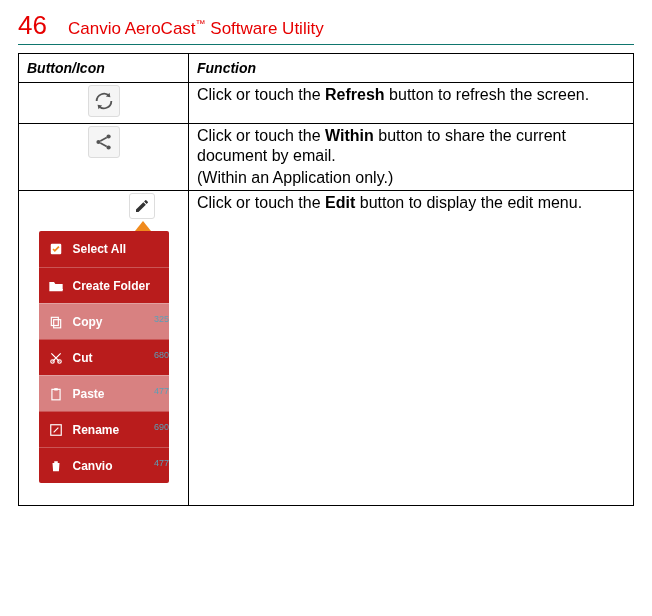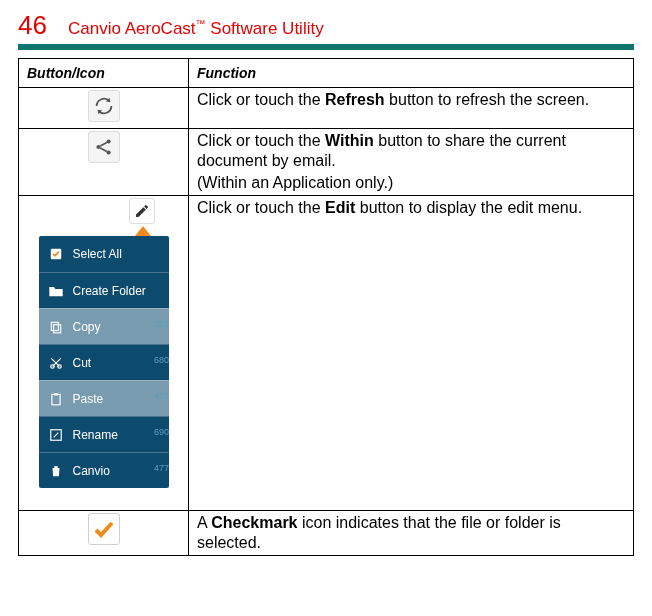--- a/index.html
+++ b/index.html
@@ -10,21 +10,21 @@
     background: #fff;
     color: #000;
   }
   .page {
     padding: 10px 18px 18px 18px;
     box-sizing: border-box;
   }
   .header-row {
     display: flex;
     align-items: baseline;
-    border-bottom: 6px solid #0f766e;
+    border-bottom: 1px solid #0f766e;
     padding-bottom: 3px;
     margin-bottom: 8px;
   }
   .page-number {
     color: #e60000;
     font-size: 26px;
     font-weight: 400;
     width: 50px;
     flex: 0 0 auto;
   }
@@ -133,24 +133,24 @@
     overflow: hidden;
     font-size: 12px;
     position: relative;
   }
   .menu-row {
     display: flex;
     align-items: center;
     height: 36px;
     padding: 0 8px;
     color: #fff;
-    background: #0c4a6e;
+    background: #b91c1c;
     border-top: 1px solid rgba(255,255,255,0.25);
     box-sizing: border-box;
-    font-weight: 400;
+    font-weight: 700;
   }
   .menu-row:first-child { border-top: none; }
   .menu-row.disabled { color: #fff; opacity: 0.55; }
   .menu-row .mi-label { flex: 1 1 auto; }
   .menu-row .mi-icon {
     width: 18px; height: 18px;
     flex: 0 0 auto;
     margin-right: 8px;
     display: inline-flex; align-items: center; justify-content: center;
   }
@@ -321,31 +321,17 @@
             </div>
           </div>
         </td>
         <td>
           <div class="func-text">
             <span>Click or touch the </span><span class="bold">Edit</span><span> button to display the edit menu.</span>
           </div>
         </td>
       </tr>
 
-      <tr>
-        <td class="icon-cell">
-          <span class="btn-check">
-            <svg width="24" height="24" viewBox="0 0 24 24">
-                <path d="M4 13l5 5L20 6" fill="none" stroke="#f08a1d" stroke-width="4"></path>
-              </svg>
-          </span>
-        </td>
-        <td>
-          <div class="func-text">
-            <span>A </span><span class="bold">Checkmark</span><span> icon indicates that the file or folder is selected.</span>
-          </div>
-        </td>
-      </tr>
 
     </tbody>
   </table>
 
 </div>
 
 </body></html>

